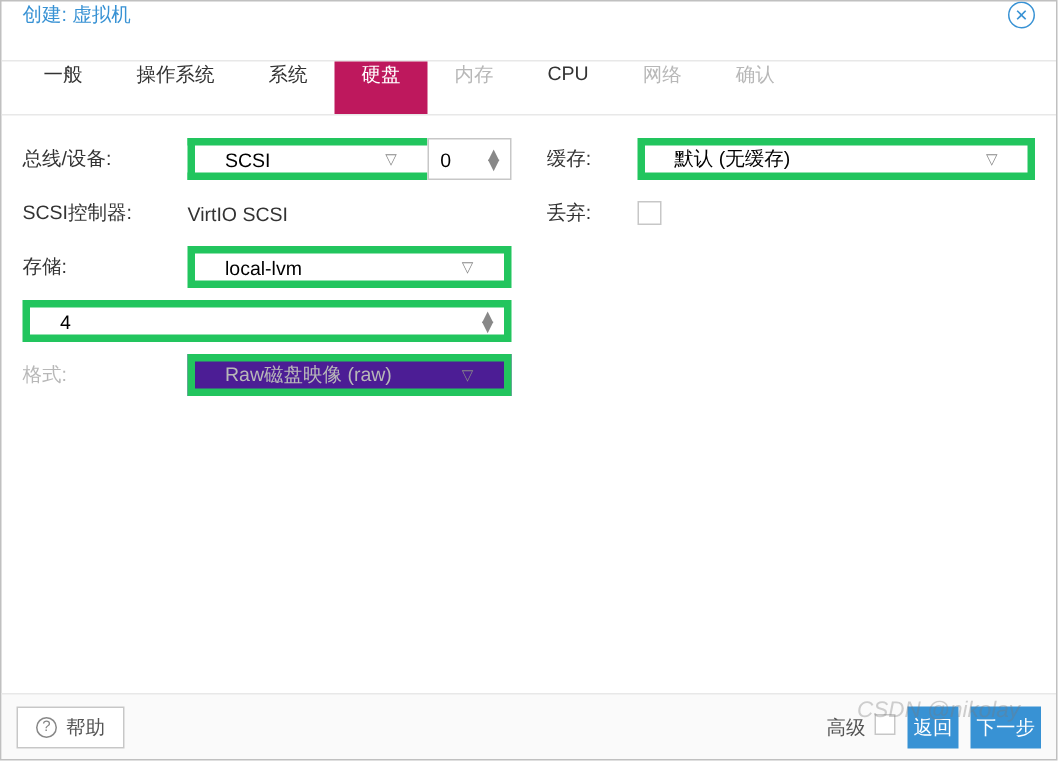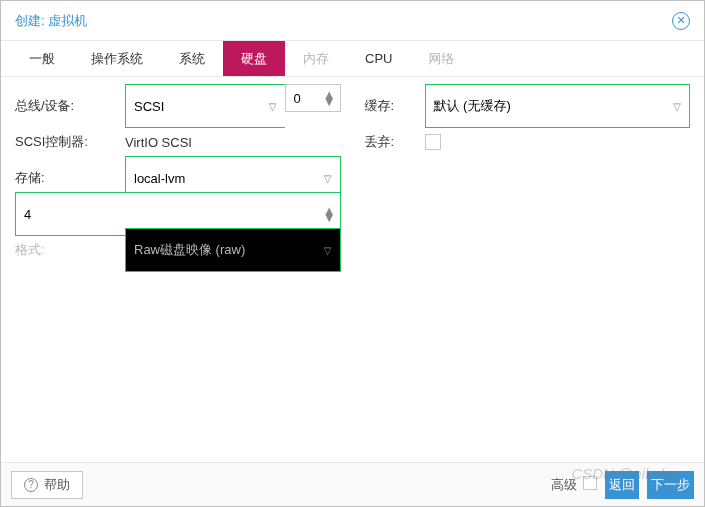--- a/index.html
+++ b/index.html
@@ -1,30 +1,30 @@
 <!DOCTYPE html>
 <html><head>
 <meta charset="utf-8">
 <style>
 *{box-sizing:border-box;margin:0;padding:0;font-family:"Helvetica Neue",Arial,"Microsoft YaHei",sans-serif;font-size:13px}
 body{background:#fff;width:705px;height:507px;border:1px solid #c0c0c0;position:relative;overflow:hidden}
-.titlebar{height:40px;display:flex;align-items:center;padding:0 14px;border-bottom:1px solid #e8e8e8;color:#3892d4;font-size:14px}
+.titlebar{height:40px;display:flex;align-items:flex-start;padding:0 14px;border-bottom:1px solid #e8e8e8;color:#3892d4;font-size:14px}
 .titlebar .close{margin-left:auto;width:18px;height:18px;border:1.5px solid #3892d4;border-radius:50%;display:flex;align-items:center;justify-content:center;color:#3892d4;font-size:11px;cursor:pointer}
 .tabs{display:flex;align-items:center;height:36px;padding-left:10px;border-bottom:1px solid #e8e8e8}
-.tab{padding:0 18px;height:100%;display:flex;align-items:center;color:#333;cursor:pointer}
+.tab{padding:0 18px;height:100%;display:flex;color:#333;cursor:pointer}
 .tab.active{background:#be185d;color:#fff}
 .tab.disabled{color:#b8b8b8;cursor:default}
 .content{padding:14px 14px 0 14px;display:flex;gap:24px}
 .col{flex:1}
 .row{display:flex;align-items:center;height:30px;margin-bottom:6px}
 .row .lbl{width:110px;color:#333;flex-shrink:0}
 .row.disabled .lbl,.row.disabled .combo{color:#b8b8b8}
 .row .val{color:#333}
-.combo{flex:1;height:44px;border:1px solid #22c55e;background:#fff;display:flex;align-items:center;padding:0 8px;cursor:pointer;position:relative}
-.combo.disabled{background:#000000;color:#b8b8b8;cursor:default}
+.combo{flex:1;height:28px;border:5px solid #22c55e;background:#fff;display:flex;align-items:center;padding:0 20px;cursor:pointer;position:relative}
+.combo.disabled{background:#4c1d95;color:#b8b8b8;cursor:default}
 .combo .arrow{margin-left:auto;color:#888;font-size:10px}
 .bus-wrap{flex:1;display:flex}
 .bus-wrap .combo:first-child{flex:1;border-right:none}
 .numfield{width:56px;height:28px;border:1px solid #c7c7c7;display:flex;align-items:center;padding:0 8px;position:relative;background:#fff}
 .spinner{position:absolute;right:4px;top:0;bottom:0;display:flex;flex-direction:column;justify-content:center;color:#888;font-size:7px;line-height:7px}
 .checkbox{width:16px;height:16px;border:1px solid #c7c7c7;background:#fff;cursor:pointer}
 .footer{position:absolute;bottom:0;left:0;right:0;height:44px;border-top:1px solid #e8e8e8;display:flex;align-items:center;padding:0 10px;background:#fafafa}
 .help-btn{height:28px;padding:0 12px;border:1px solid #c7c7c7;background:#fff;display:flex;align-items:center;gap:6px;cursor:pointer;color:#555}
 .help-btn .qmark{width:14px;height:14px;border-radius:50%;border:1px solid #888;display:inline-flex;align-items:center;justify-content:center;font-size:10px;color:#888}
 .adv{margin-left:auto;display:flex;gap:6px;color:#555}
@@ -54,20 +54,23 @@
       <span>硬盘</span>
     </div>
   <div class="tab disabled">
       <span>内存</span>
     </div>
   <div class="tab">
       <span>CPU</span>
     </div>
   <div class="tab disabled">
       <span>网络</span>
+    </div>
+  <div class="tab disabled">
+      <span>确认</span>
     </div>
 </div>
 
 <div class="content">
   <div class="col">
     <div class="row">
       <span class="lbl">总线/设备:</span>
       <div class="bus-wrap">
         <div class="combo">
           <span>SCSI</span>

